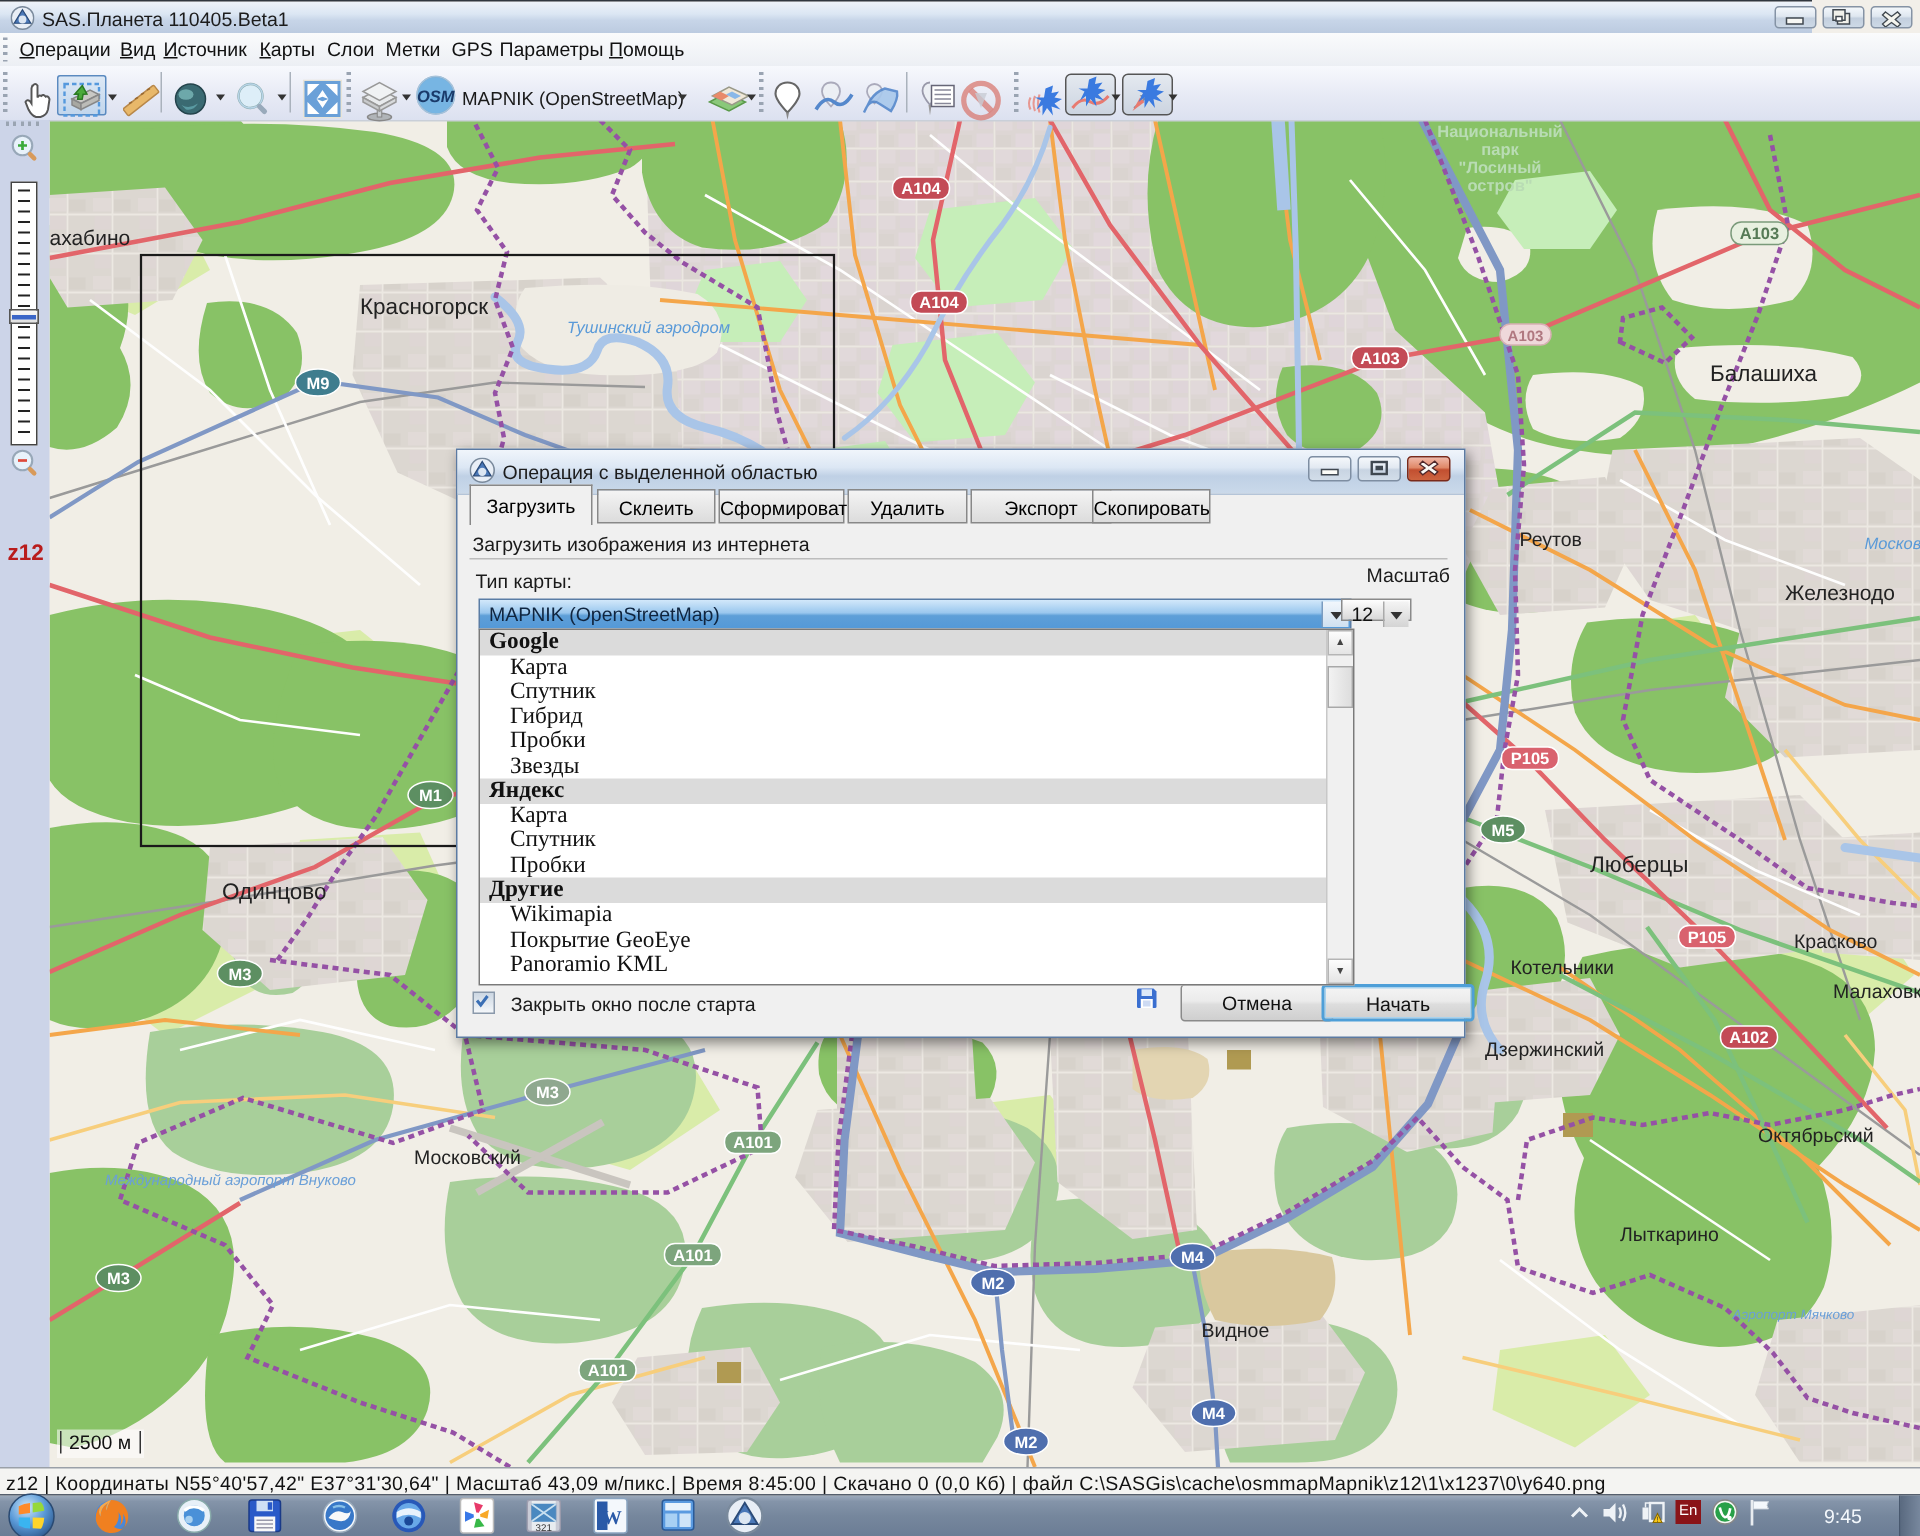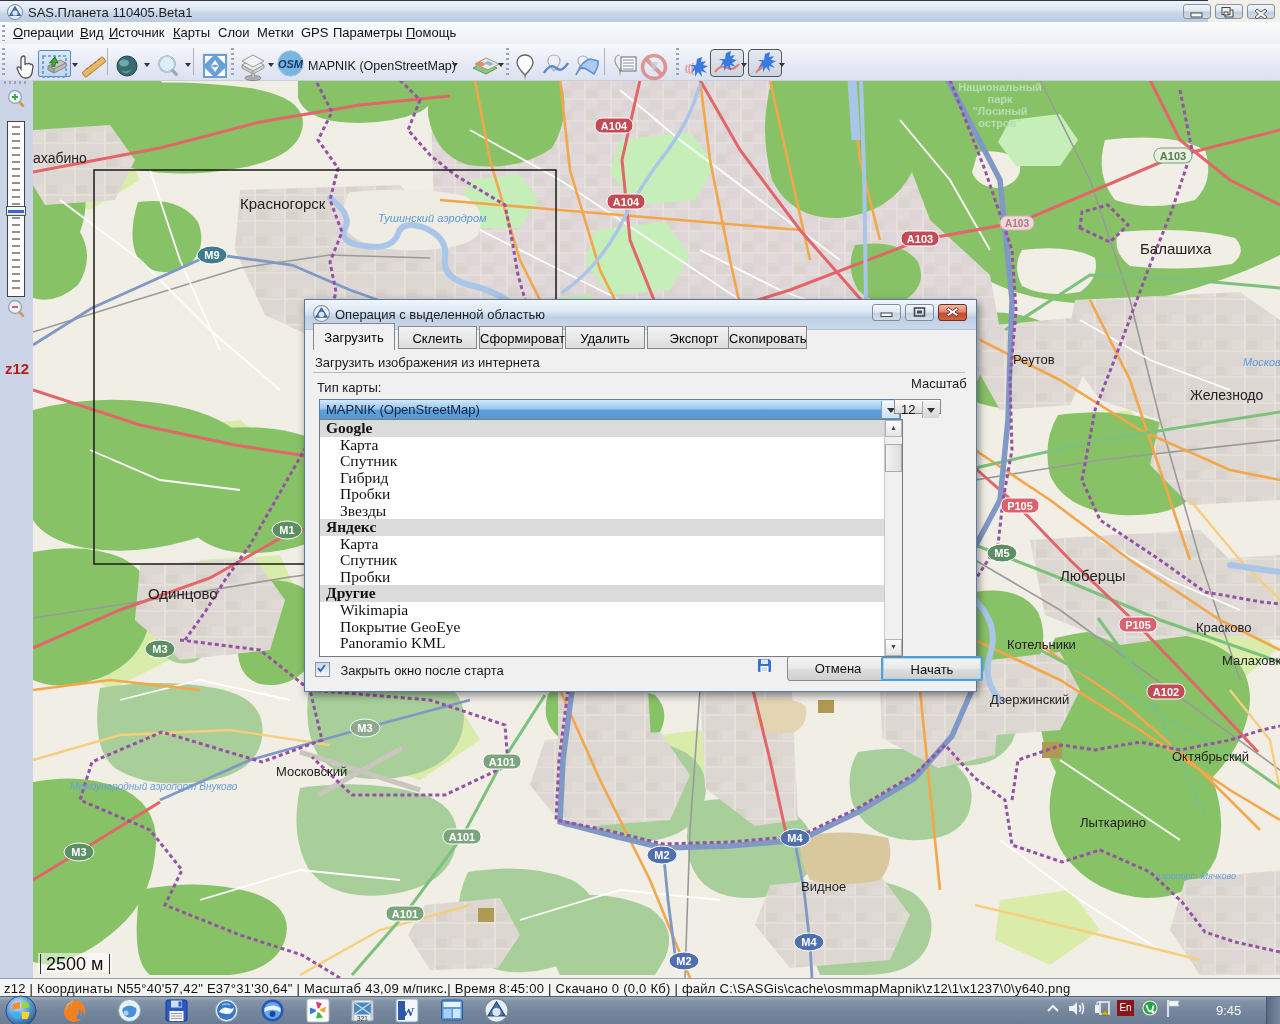--- a/index.html
+++ b/index.html
@@ -22,21 +22,21 @@
 .tarr{position:absolute;top:19px;width:0;height:0;border:3.5px solid transparent;border-top:4.5px solid #333;}
 .tsep{position:absolute;top:4px;width:1px;height:27px;background:#aab2bc;}
 #selbtn{position:absolute;left:38px;top:6px;width:33px;height:27px;border:1px solid #5a8ac0;border-radius:2px;background:linear-gradient(#dce8f5,#c2d6ec);box-sizing:border-box;}
 .gpsbox{position:absolute;top:5px;width:34px;height:28px;border:1px solid #555;border-radius:4px;background:linear-gradient(#e4e9f0,#ccd4e0);box-sizing:border-box;}
 
 #leftpanel{position:absolute;top:80px;left:0;width:33px;height:898px;background:#ccd4e8;}
 #zslider{position:absolute;left:7px;top:41px;width:16px;height:174px;background:#fff;border:1px solid #444;}
 #zhandle{position:absolute;left:-2px;top:84px;width:20px;height:10px;background:linear-gradient(#f8f8f8,#e0e0e0);border:1px solid #555;box-sizing:border-box;}
 #zhandle:after{content:"";position:absolute;left:1px;top:3px;width:16px;height:2.5px;background:#3a66c8;}
 #z12{position:absolute;left:5px;top:248px;color:#b91c1c;font-weight:bold;font-size:15px;margin-top:32px;}
-#scalebox{position:absolute;left:38px;top:953px;height:18px;background:rgba(255,255,255,.55);font-size:18px;color:#111;padding:1px 2px 0 2px;}
+#scalebox{position:absolute;left:38px;top:953px;height:18px;background:rgba(255,255,255,.55);font-size:13px;color:#111;padding:1px 2px 0 2px;}
 
 #map{position:absolute;top:80px;left:33px;width:1247px;height:898px;}
 
 #statusbar{position:absolute;top:978px;left:0;width:1280px;height:18px;background:#f4f4f2;border-top:1px solid #9aa0a8;font-size:13px;letter-spacing:.25px;color:#111;white-space:nowrap;}
 #statusbar span{display:inline-block;padding:2px 0 0 4px;}
 
 #taskbar{position:absolute;top:996px;left:0;width:1280px;height:28px;background:linear-gradient(#9dabbd 0%,#8494a9 15%,#76879d 50%,#6b7d95 100%);border-top:1px solid #555f6d;box-sizing:border-box;}
 .tk{position:absolute;top:1px;}
 
 #dialog{position:absolute;left:304px;top:299px;width:671px;height:391px;

